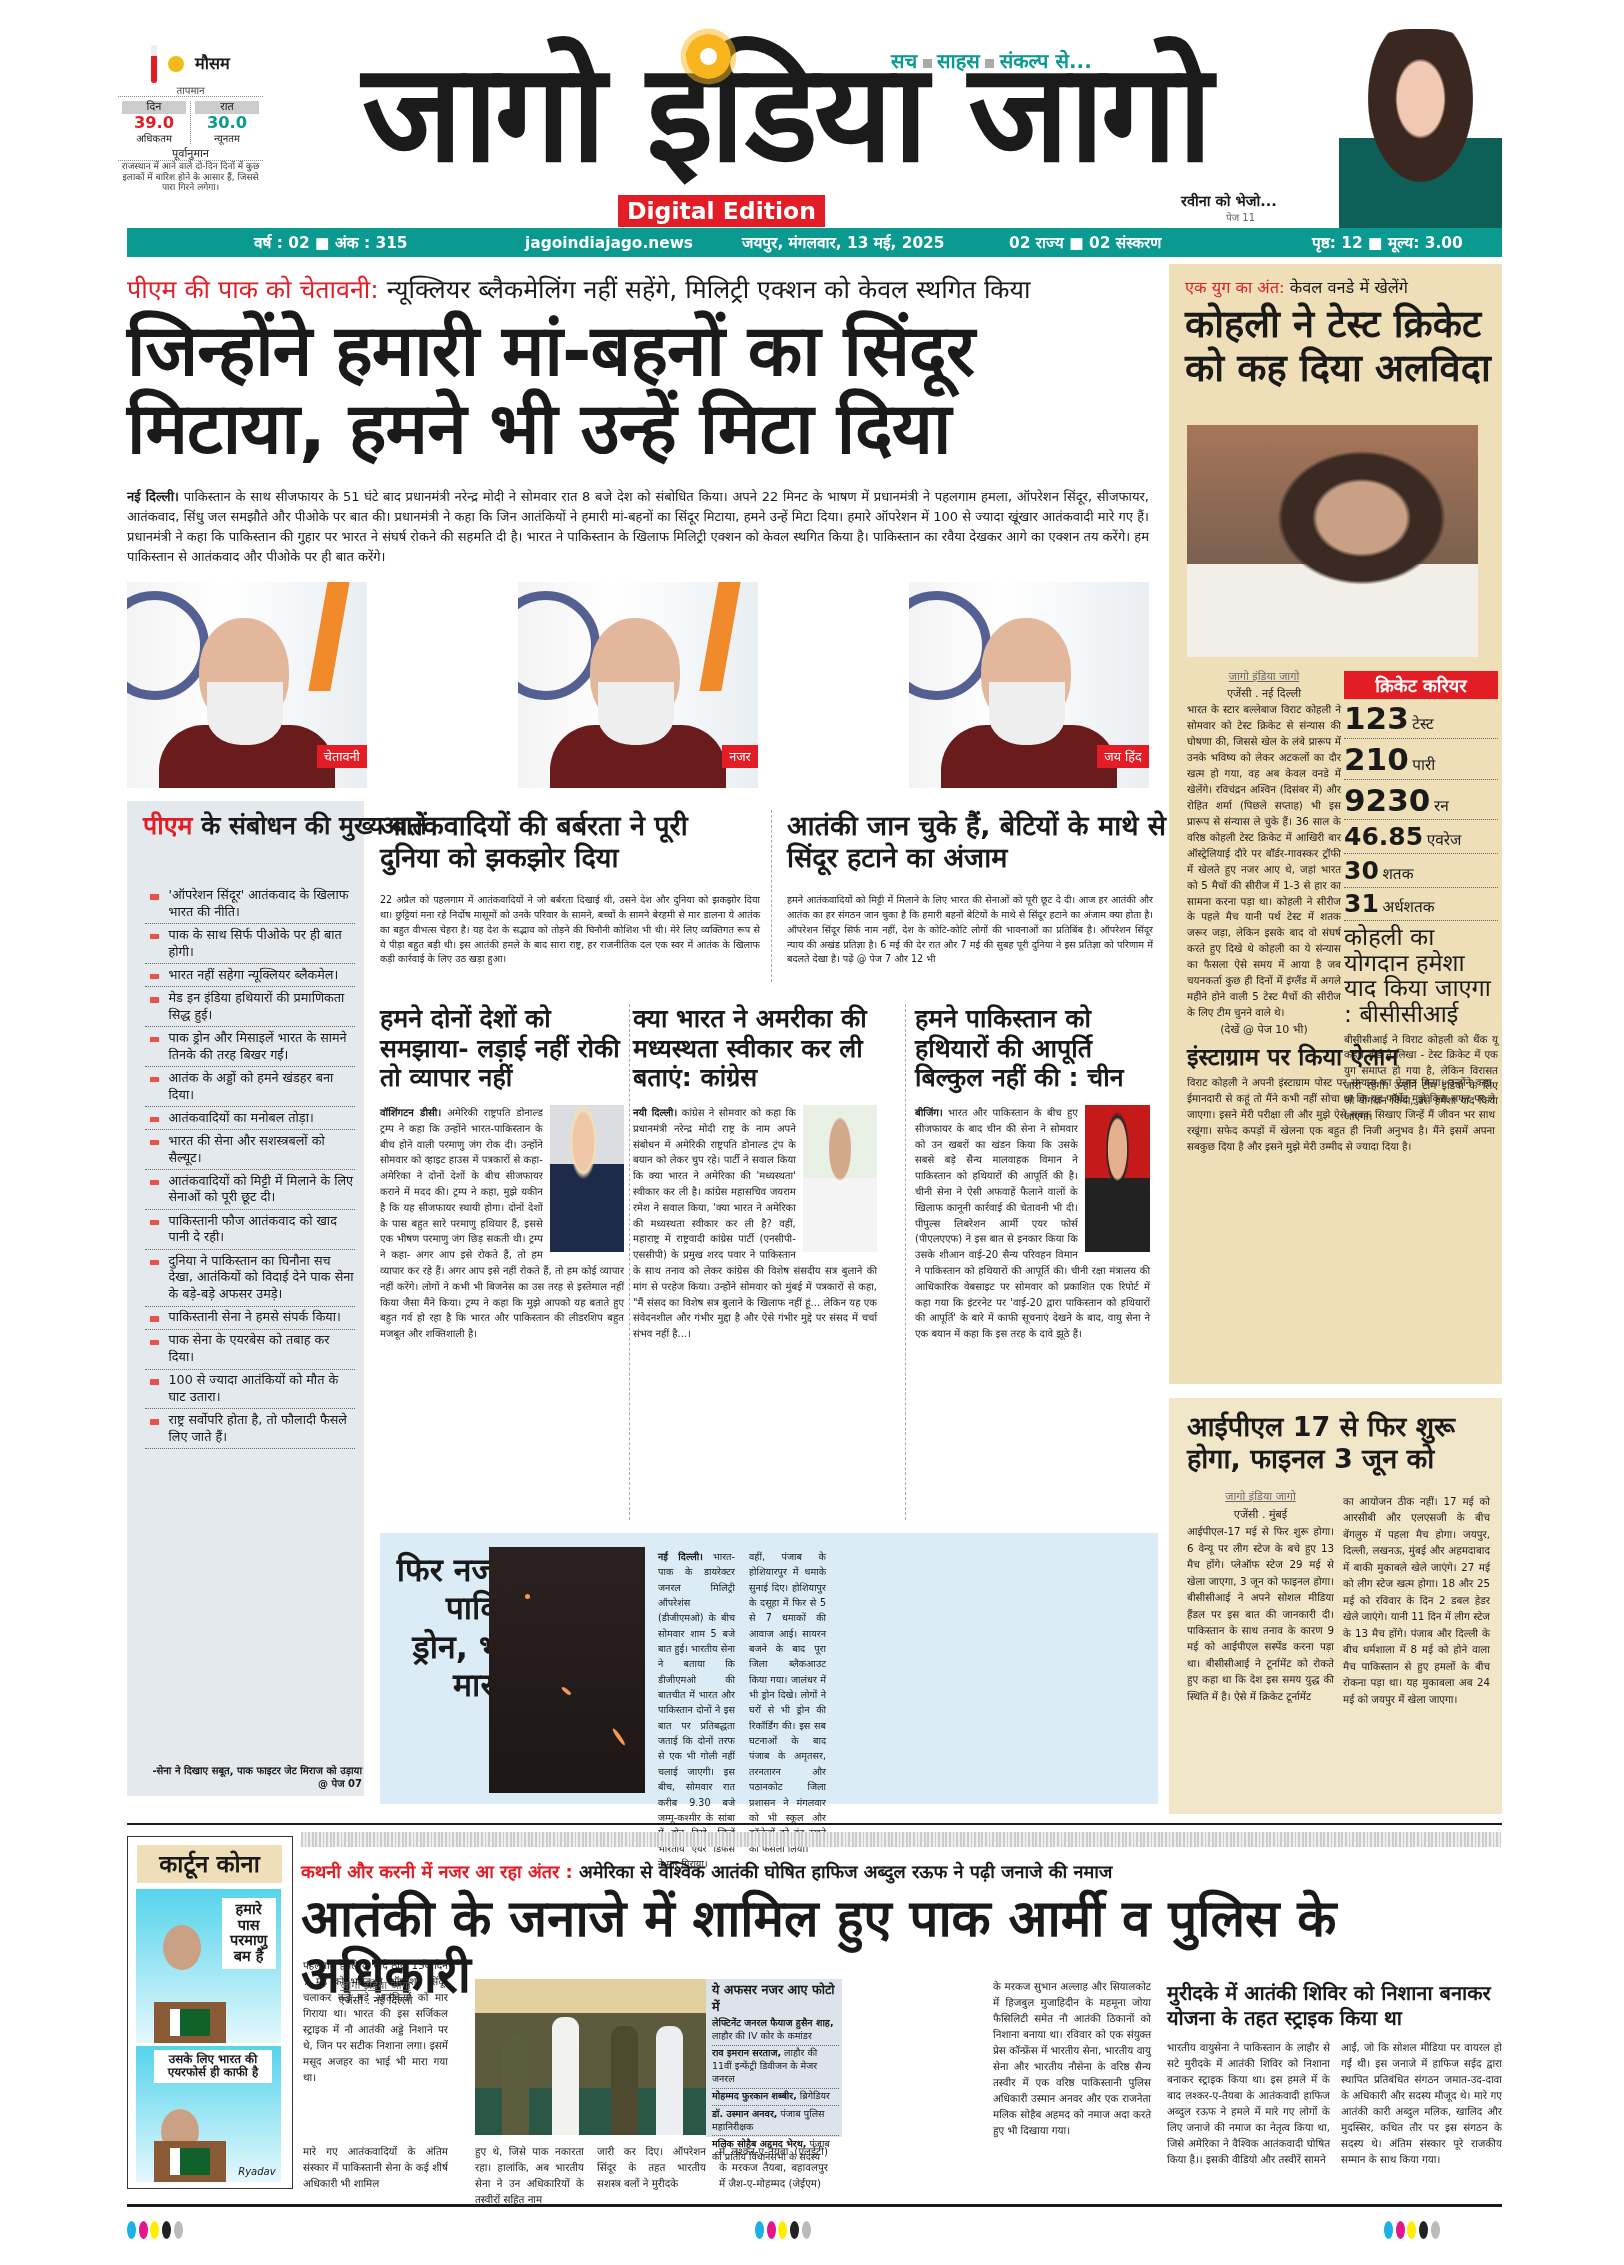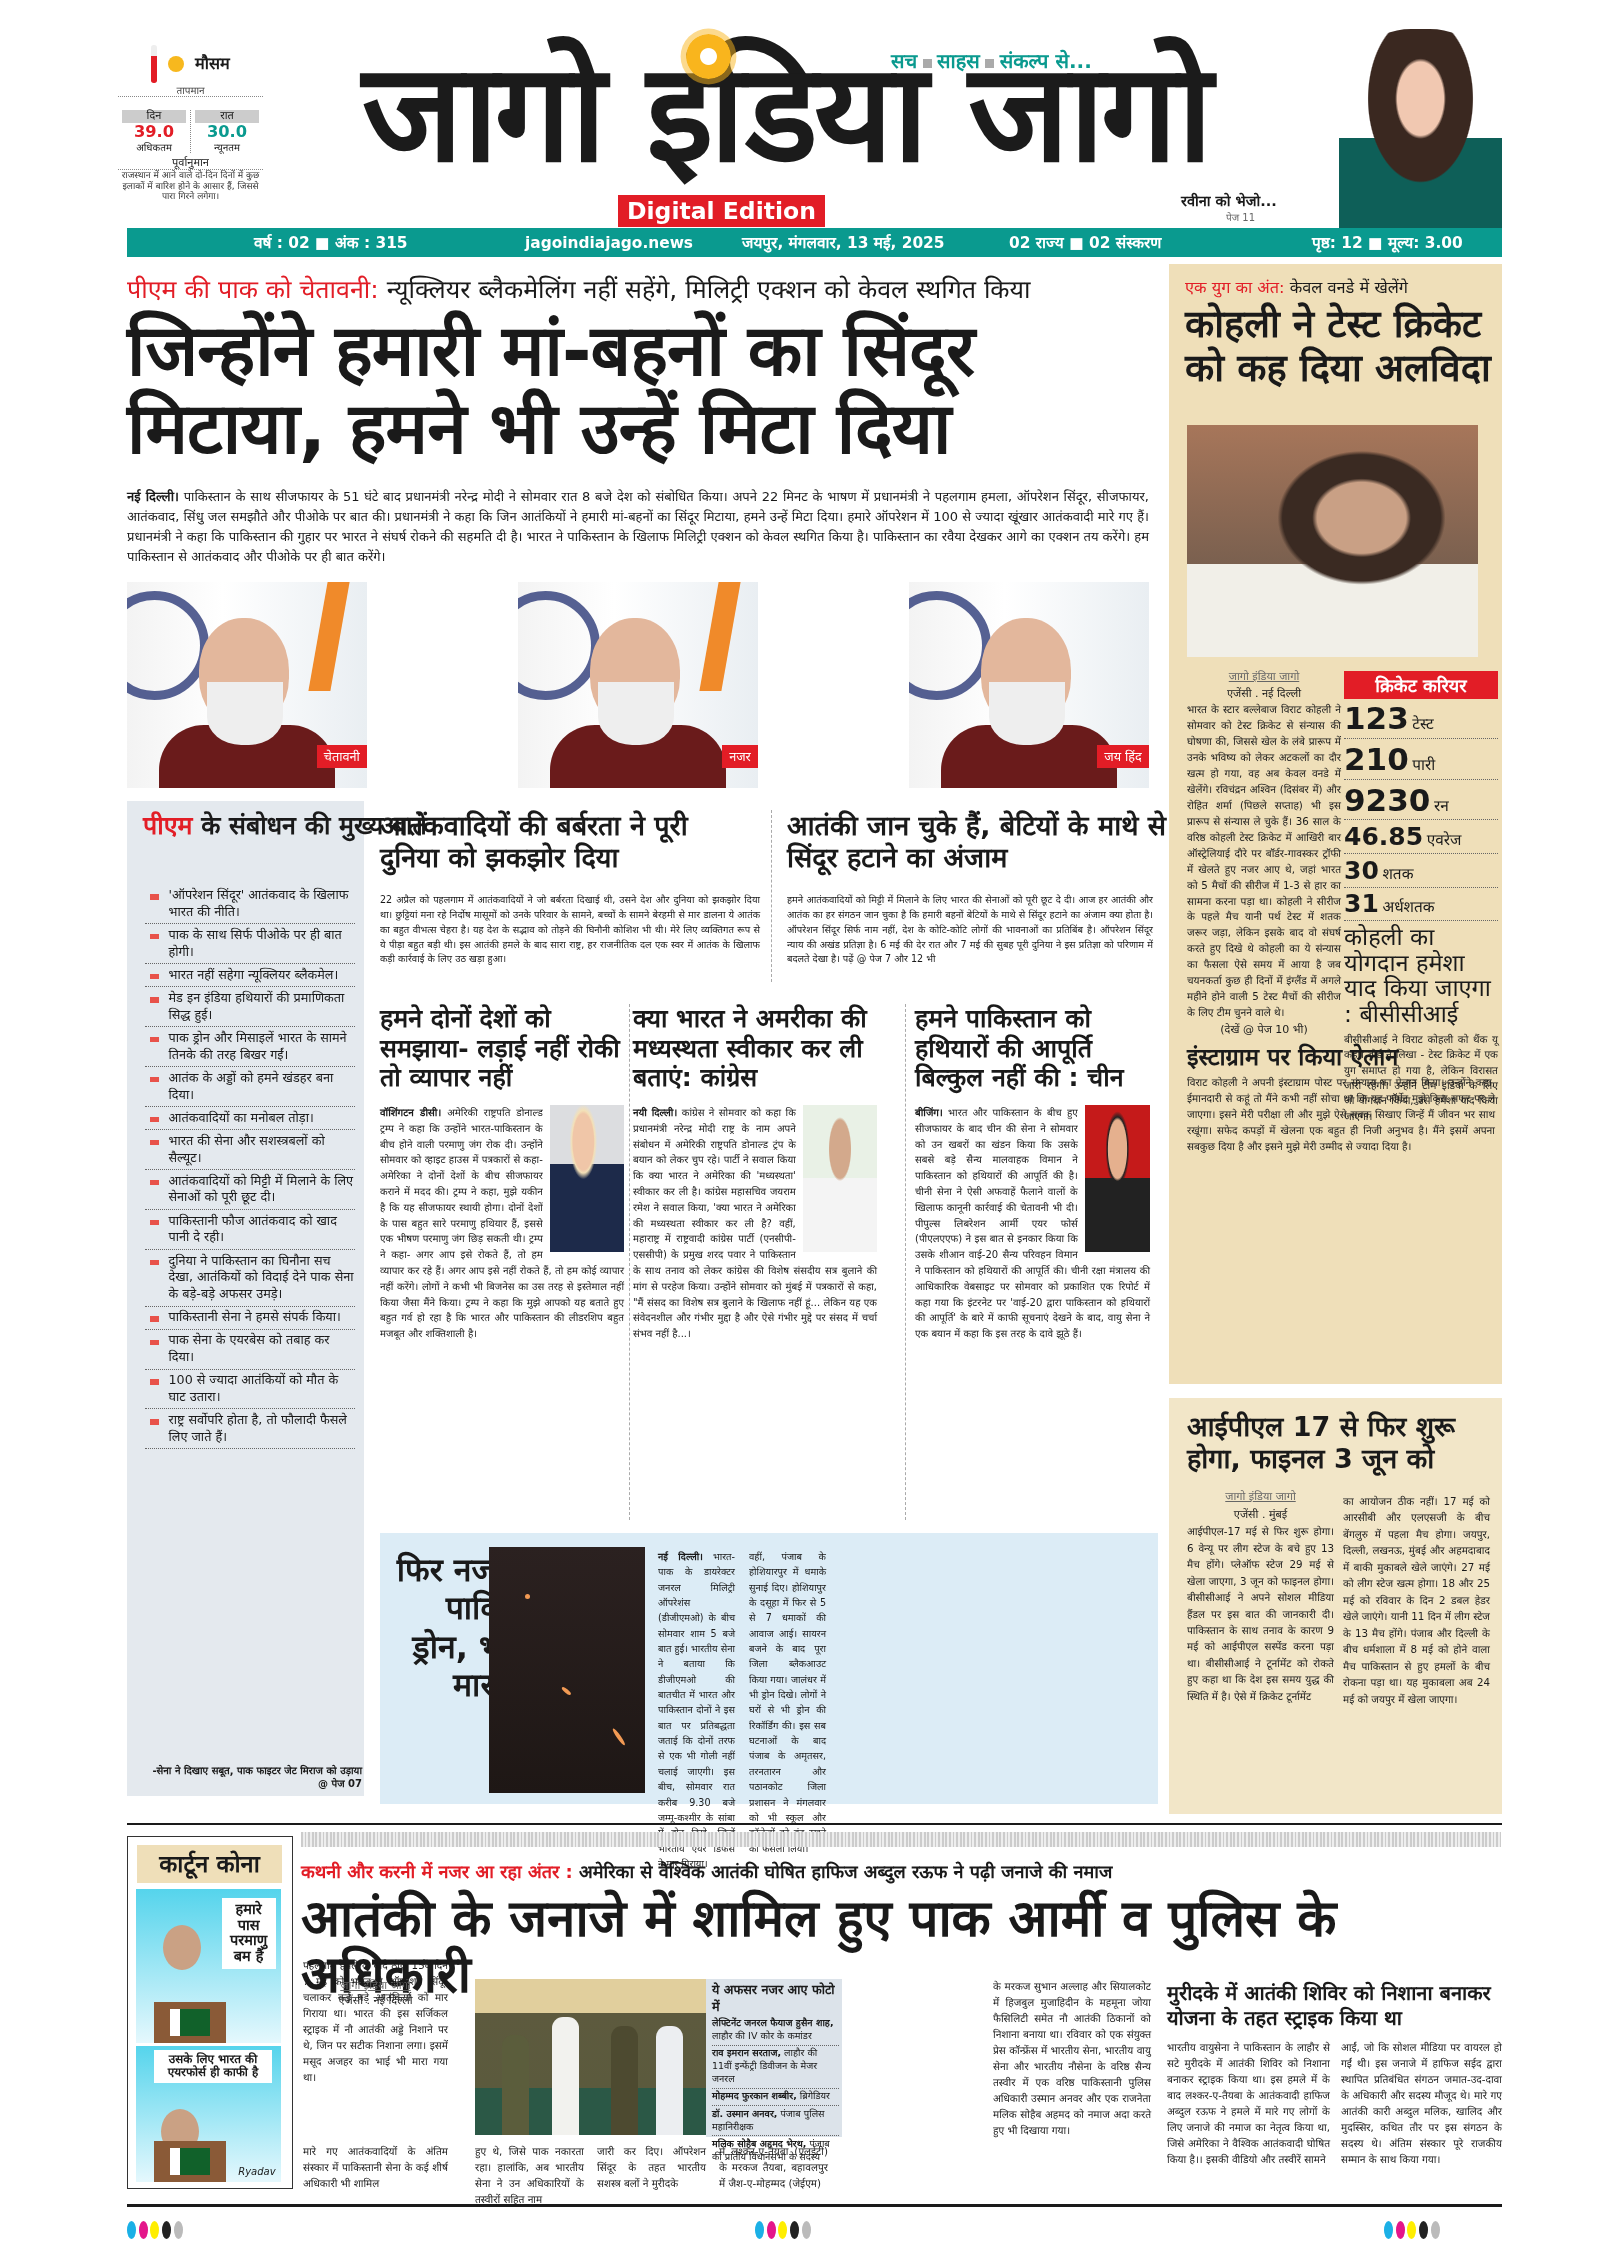--- a/index.html
+++ b/index.html
@@ -9,21 +9,21 @@
   .teal { color: #0a9a8f; }
   .red { color: #e21d26; }
   p { text-align: justify; }
 
   
   .weather { left: 118px; top: 45px; width: 145px; text-align: center; font-size: 10px; line-height: 1.15; }
   .weather .title { font-size: 16.3px; font-weight: bold; display: flex; align-items: center; justify-content: center; gap: 11px; }
   .weather .thermo { width: 5.4px; height: 38px; background: linear-gradient(#eee 30%, #e21d26 30%); border-radius: 2.7px; position: relative; }
   .weather .sun { width: 16.3px; height: 16.3px; border-radius: 50%; background: #f7b81e; }
   .weather .sub { font-size: 10px; color: #444; border-bottom: 0.9px dotted #888; margin-top: 1.8px; }
-  .weather .grid { display: flex; margin-top: 13px; }
+  .weather .grid { display: flex; margin-top: 4px; }
   .weather .col { flex: 1; }
   .weather .col + .col { border-left: 0.9px dotted #888; }
   .weather .lbl { background: #ccc; font-size: 11px; margin: 0 3.6px; }
   .weather .val { font-size: 16.3px; font-weight: bold; }
   .weather .fc-title { border-bottom: 0.9px dotted #888; font-size: 11px; margin-top: 3.6px; }
   .weather .fc { font-size: 9px; color: #333; }
 
   .logo { left: 362px; top: 27px; width: 868px; height: 199px; }
   .logo .name { position: absolute; left: 0; top: 18px; font-size: 136px; font-weight: 900; letter-spacing: -3.6px; color: #1b1b1b; line-height: 1; font-family: "DejaVu Sans", sans-serif; }
   .logo .sun { position: absolute; left: 324px; top: 7.2px; width: 45px; height: 45px; border-radius: 50%; background: radial-gradient(#fff 25%, #f9b51d 28%); box-shadow: 0 0 0 5.4px rgba(249,181,29,0.5); }

